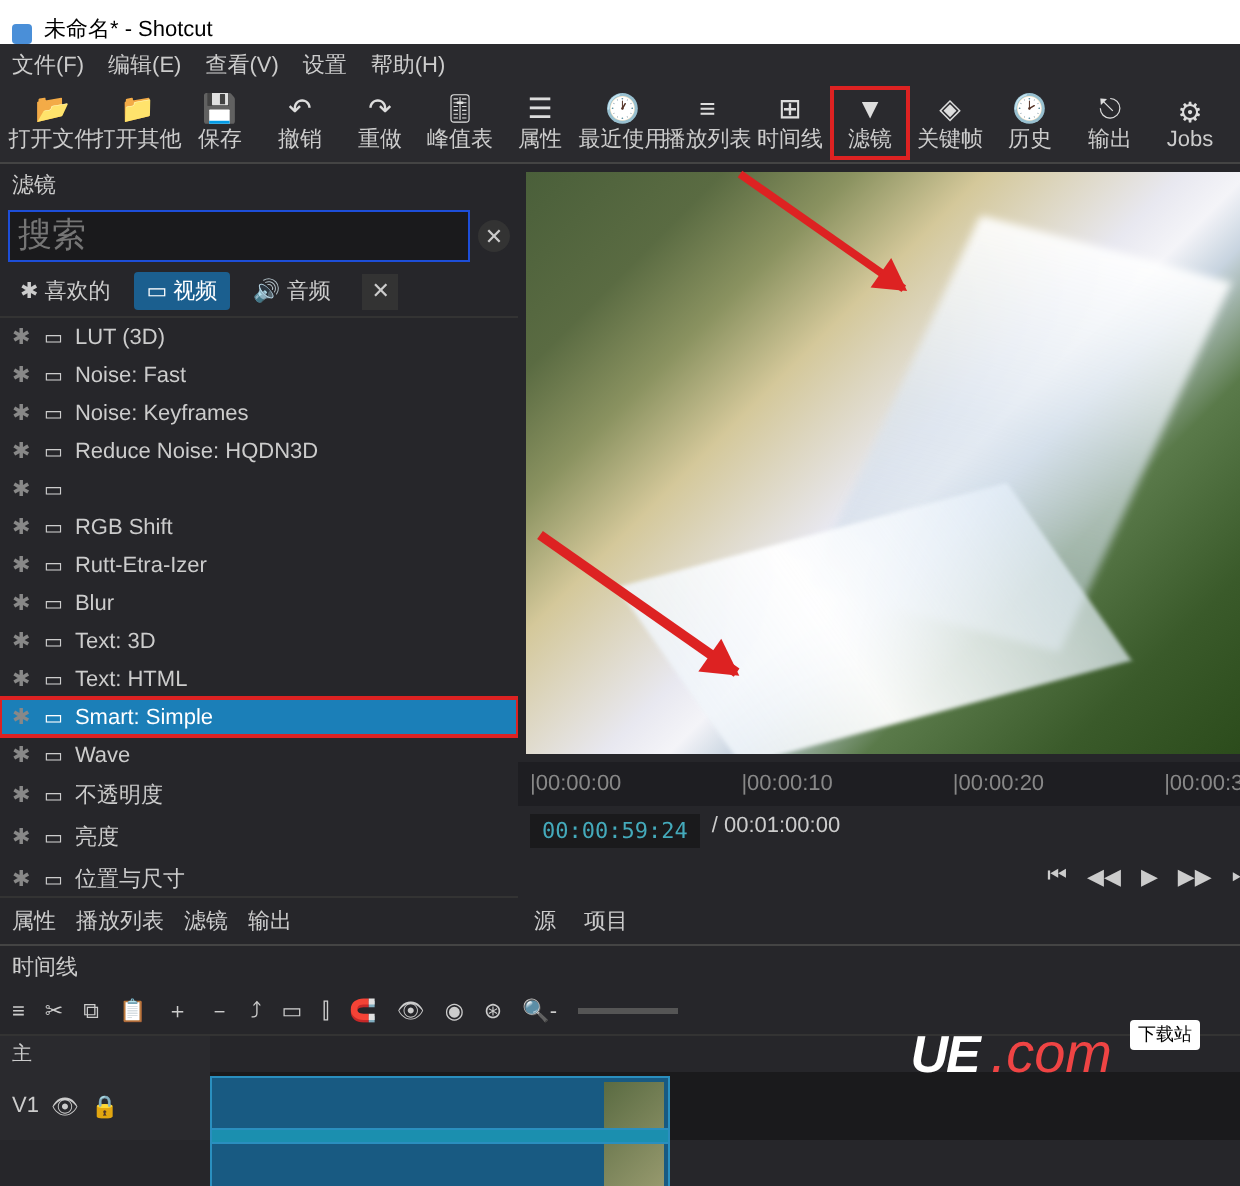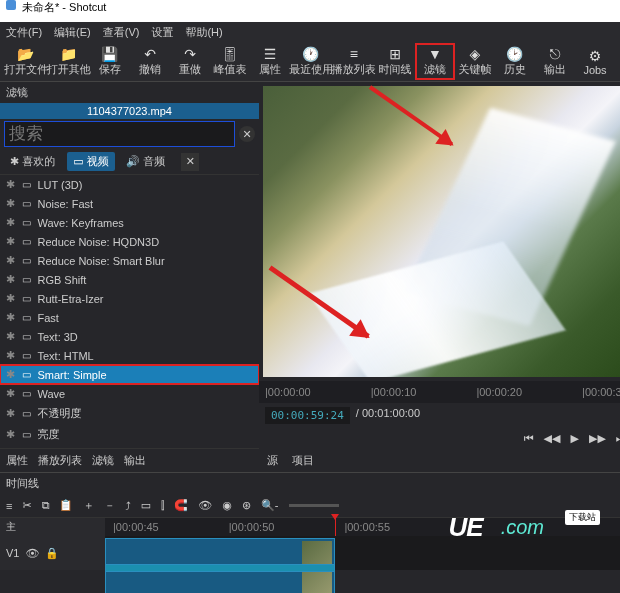--- a/index.html
+++ b/index.html
@@ -1,17 +1,17 @@
 <!DOCTYPE html>
 <html><head>
 <meta charset="utf-8">
 <style>
 *{margin:0;padding:0;box-sizing:border-box;font-family:"Microsoft YaHei",sans-serif;font-size:11px}
 body{background:#2a2a2e;color:#ccc;width:620px;height:593px;overflow:hidden;position:relative}
-.titlebar{background:#fff;color:#000;height:22px;display:flex;align-items:flex-start;padding:0 6px;font-size:12px}
+.titlebar{background:#fff;color:#000;height:22px;display:flex;align-items:flex-end;padding:0 6px;font-size:12px}
 .titlebar .dot{width:10px;height:10px;background:#4a8fd8;border-radius:2px;margin-right:6px}
 .menubar{background:#2a2a2e;height:20px;display:flex;align-items:center;padding:0 6px;gap:12px;font-size:11px}
 .menubar span{cursor:pointer}
 .toolbar{background:#2a2a2e;height:40px;display:flex;align-items:center;padding:0 6px;gap:2px;border-bottom:1px solid #444}
 .tbtn{display:flex;flex-direction:column;align-items:center;justify-content:center;padding:2px 4px;min-width:38px;cursor:pointer;position:relative}
 .tbtn .ico{font-size:14px;height:16px;color:#ddd}
 .tbtn .lbl{font-size:11px;color:#ccc;white-space:nowrap}
 .tbtn.hl{outline:2px solid #d22;outline-offset:-1px}
 .main{display:flex;height:390px}
 .leftpanel{width:290px;background:#26262a;display:flex;flex-direction:column}
@@ -55,24 +55,24 @@
 .trackrow .tr-body{flex:1;background:#1a1a1c;position:relative}
 .clip{position:absolute;top:2px;bottom:2px;background:#1b6f9f;border:1px solid #2a8fbf}
 .clip.main{background:#185a82}
 .thumb{position:absolute;right:2px;top:2px;bottom:2px;width:30px;background:linear-gradient(135deg,#5a6b42 0%,#d4c89a 40%,#e8e8f0 60%,#5a7a4a 100%)}
 .playhead{position:absolute;top:0;bottom:0;width:1px;background:#d22;left:230px}
 .playhead::before{content:"";position:absolute;top:-4px;left:-4px;width:0;height:0;border-left:4px solid transparent;border-right:4px solid transparent;border-top:6px solid #d22}
 .arrow1{position:absolute;top:85px;left:370px;width:100px;height:4px;background:#d22;transform:rotate(35deg);transform-origin:left center;z-index:50}
 .arrow1::after{content:"";position:absolute;right:-2px;top:-7px;width:0;height:0;border-top:9px solid transparent;border-bottom:9px solid transparent;border-left:16px solid #d22}
 .arrow2{position:absolute;top:265px;left:150px;width:120px;height:5px;background:#d22;transform:rotate(-145deg);transform-origin:right center;z-index:50}
 .arrow2::before{content:"";position:absolute;left:-2px;top:-8px;width:0;height:0;border-top:10px solid transparent;border-bottom:10px solid transparent;border-right:18px solid #d22}
-.watermark{position:absolute;bottom:50px;right:20px;z-index:60;display:flex;align-items:center;gap:18px}
+.watermark{position:absolute;bottom:50px;right:20px;z-index:60;display:flex;align-items:center;gap:6px}
 .watermark .wm1{font-size:26px;font-weight:bold;color:#fff;font-style:italic;letter-spacing:-1px}
 .watermark .wm2{font-size:26px;font-weight:bold;color:#d22;font-style:italic}
-.watermark .wm3{font-size:20px;color:#5eead4;font-style:italic}
+.watermark .wm3{font-size:28px;color:#ef4444;font-style:italic}
 .watermark .badge{background:#fff;color:#000;font-size:9px;padding:1px 4px;border-radius:2px;margin-left:3px;position:relative;top:-10px}
 </style>
 </head>
 <body>
 
 <div class="titlebar">
   <div class="dot"></div>
   <span>未命名* - Shotcut</span>
 </div>
 
@@ -143,21 +143,20 @@
     </div>
     <div class="tbtn">
       <div class="ico">⚙</div>
       <div class="lbl">Jobs</div>
     </div>
   </div>
 
 <div class="main">
   <div class="leftpanel">
     <div class="ptitle">滤镜</div>
-    <div class="filebar">1104377023.mp4</div>
     <div class="searchrow">
       <input type="text" placeholder="搜索" style="">
       <div class="sclose">✕</div>
     </div>
     <div class="tabrow" id="ftabs">
     <div class="tab">
           <span class="ticon">✱</span>
           <span>喜欢的</span>
         </div>
         <div class="tab active">
@@ -177,46 +176,45 @@
           <span>LUT (3D)</span>
         </div>
         <div class="fitem">
           <span class="star">✱</span>
           <span class="ficon">▭</span>
           <span>Noise: Fast</span>
         </div>
         <div class="fitem">
           <span class="star">✱</span>
           <span class="ficon">▭</span>
-          <span>Wave: Keyframes</span>
+          <span>Noise: Keyframes</span>
         </div>
         <div class="fitem">
           <span class="star">✱</span>
           <span class="ficon">▭</span>
           <span>Reduce Noise: HQDN3D</span>
         </div>
         <div class="fitem">
           <span class="star">✱</span>
           <span class="ficon">▭</span>
-          <span>Reduce Noise: Smart Blur</span>
         </div>
         <div class="fitem">
           <span class="star">✱</span>
           <span class="ficon">▭</span>
           <span>RGB Shift</span>
         </div>
         <div class="fitem">
           <span class="star">✱</span>
           <span class="ficon">▭</span>
           <span>Rutt-Etra-Izer</span>
         </div>
         <div class="fitem">
           <span class="star">✱</span>
           <span class="ficon">▭</span>
-          <span>Fast</span>
+          <span>Blur</span>
         </div>
         <div class="fitem">
           <span class="star">✱</span>
           <span class="ficon">▭</span>
           <span>Text: 3D</span>
         </div>
         <div class="fitem">
           <span class="star">✱</span>
           <span class="ficon">▭</span>
           <span>Text: HTML</span>
@@ -296,26 +294,20 @@
     <span>🧲</span>
     <span>👁</span>
     <span>◉</span>
     <span>⊛</span>
     <span>🔍-</span>
     <span style="flex:0 0 50px;height:3px;background:#555"></span>
   </div>
   <div class="tracks">
     <div class="trackhead">
       <div class="th-left">主</div>
-      <div class="th-ruler">
-        <span>|00:00:45</span>
-        <span>|00:00:50</span>
-        <span>|00:00:55</span>
-        <div class="playhead"></div>
-      </div>
     </div>
     <div class="trackrow">
       <div class="tr-left">
         <span>V1</span>
         <span>👁</span>
         <span>🔒</span>
       </div>
       <div class="tr-body">
         <div class="clip main" style="left:0;width:230px">
           <div class="thumb"></div>

